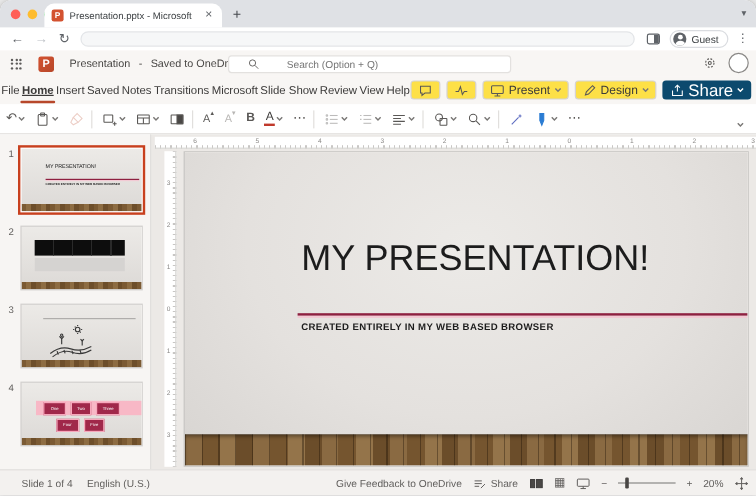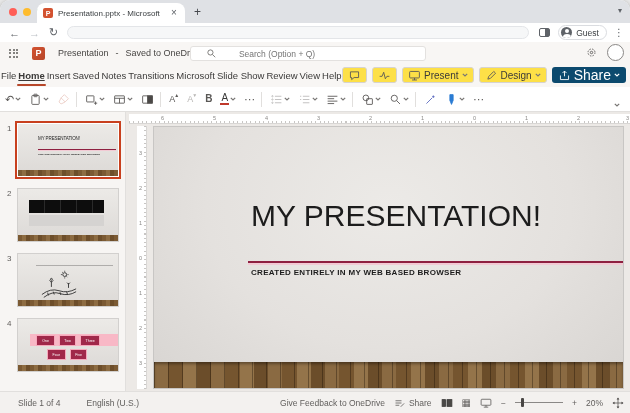--- a/index.html
+++ b/index.html
@@ -131,21 +131,21 @@
                color:#1c1c1c; white-space:nowrap; }
   .slide-wood { position:absolute; left:0; right:0; bottom:0; height:26px;
       background:
         repeating-linear-gradient(90deg, rgba(20,10,0,.35) 0 1px, transparent 1px 14px),
         repeating-linear-gradient(90deg,#8a6a42 0 14px,#75552f 14px 29px,#94744a 29px 43px,#6b4d2a 43px 57px);
       box-shadow:inset 0 2px 3px rgba(0,0,0,.35); }
 
   
   .statusbar { position:absolute; left:0; top:391px; width:630px; height:22px; background:#F3F1EF;
                border-top:1px solid #E1DFDD; display:flex; align-items:center; font-size:8.5px; color:#605E5C; }
-  .sb-left { display:flex; gap:26px; margin-left:18px; }
+  .sb-left { display:flex; gap:12px; margin-left:18px; }
   .sb-right { position:absolute; right:6px; display:flex; align-items:center; gap:9px; }
   .sb-ic { width:12px; height:12px; }
   .sb-ic * { fill:none; stroke:#605E5C; stroke-width:1.1; }
   .sb-ic.sel * { stroke:#3b3a39; }
   .zoom-track { width:48px; height:1px; background:#8A8886; position:relative; }
   .zoom-handle { position:absolute; left:6px; top:-4px; width:3px; height:9px; background:#484644; border-radius:1px;}
 </style>
 </head>
 <body>
 

